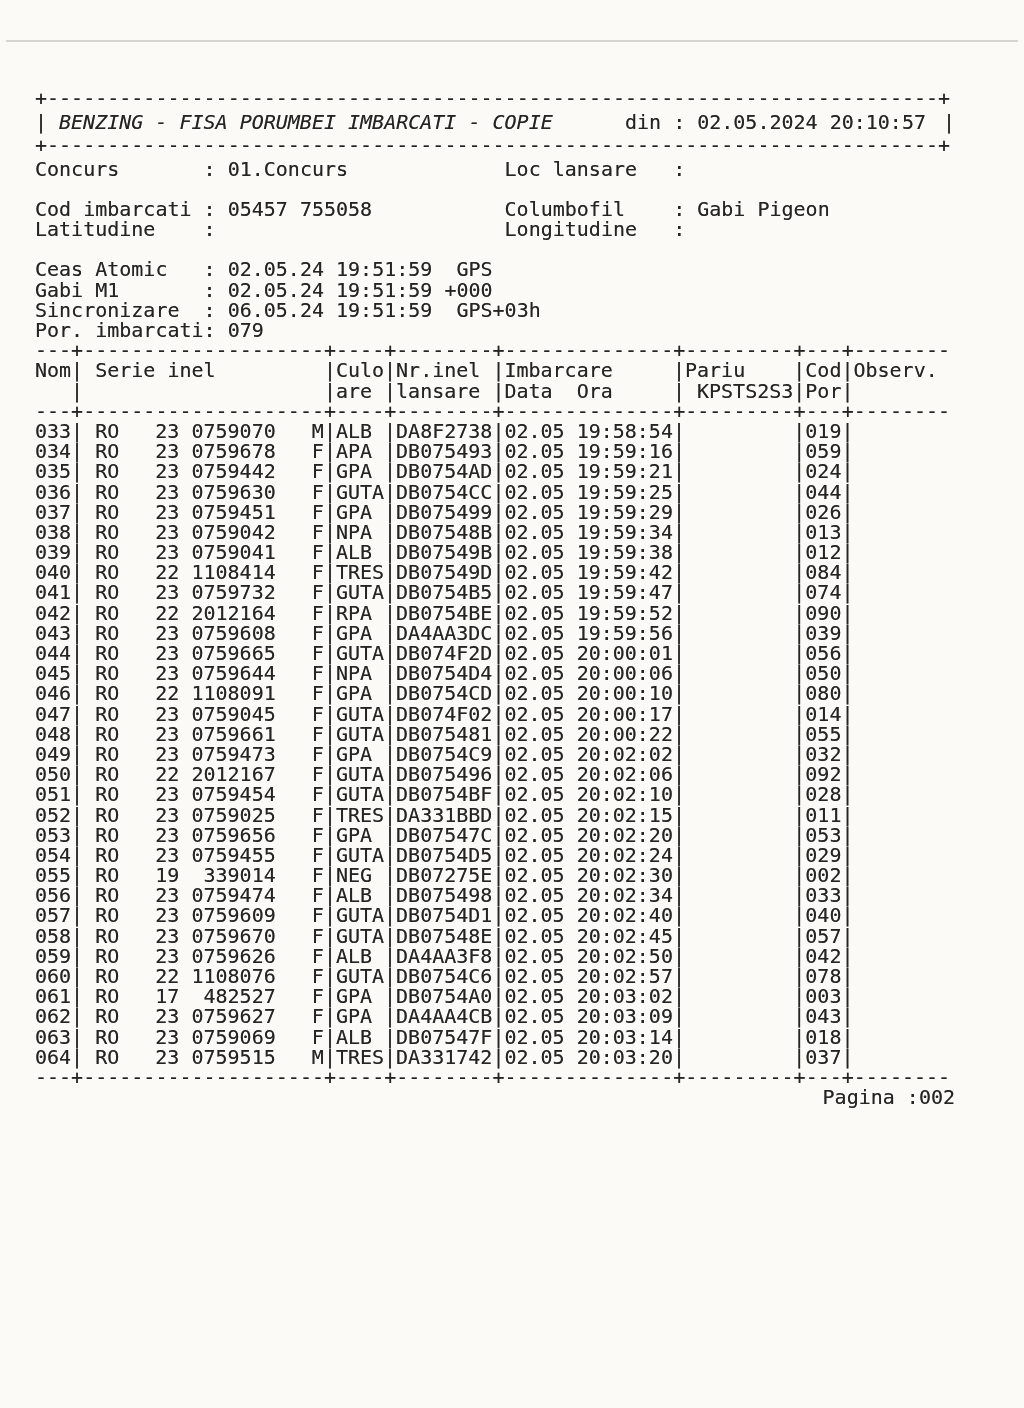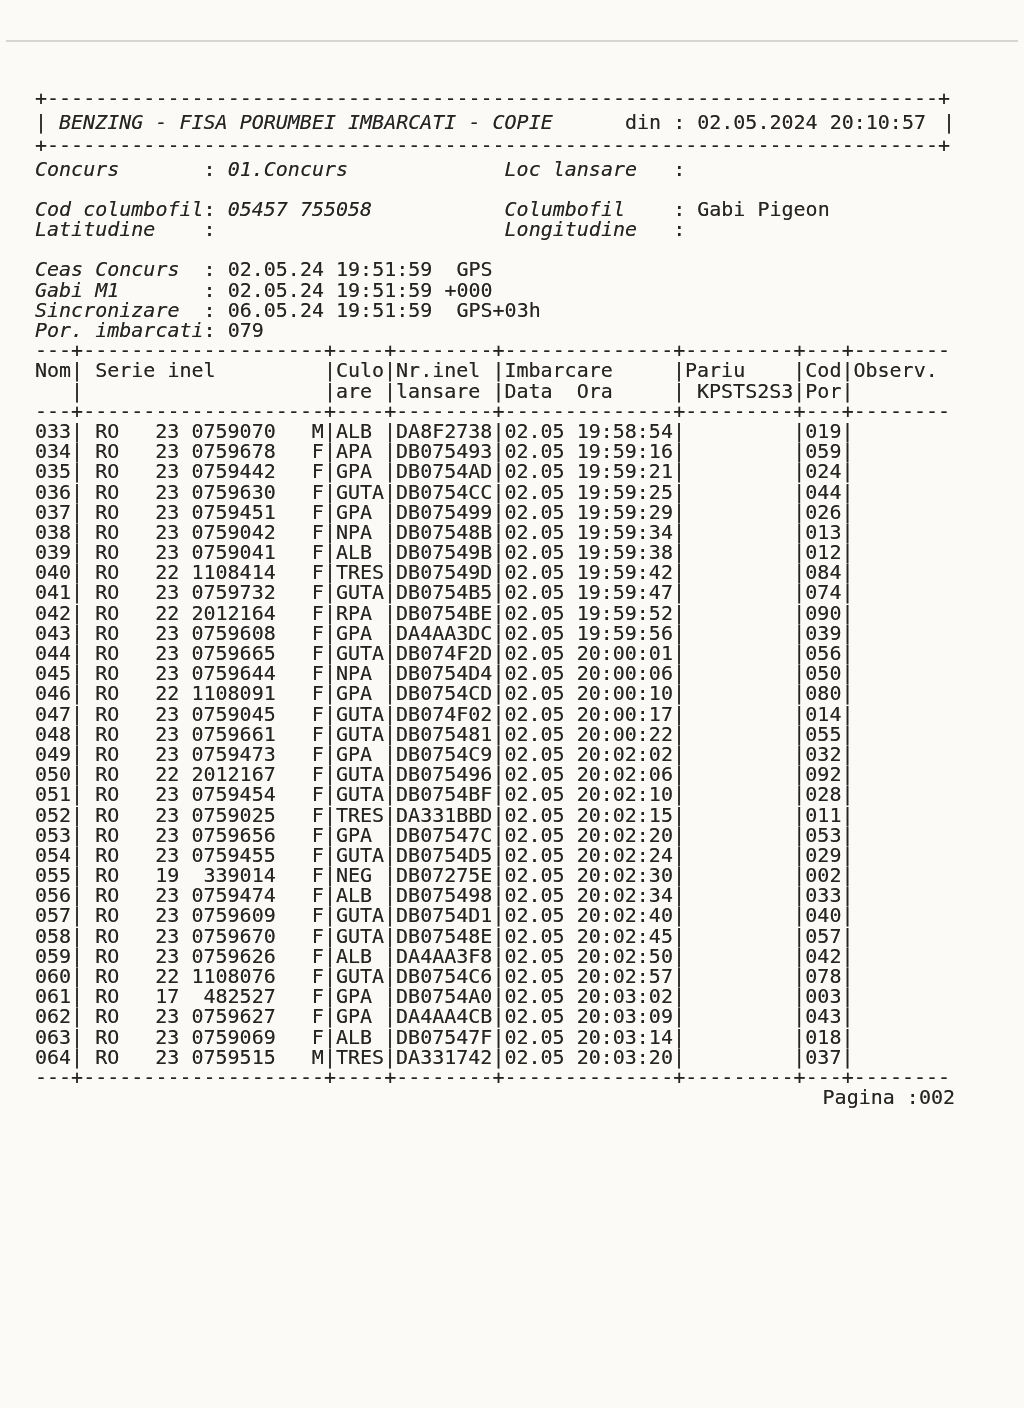--- a/index.html
+++ b/index.html
@@ -25,23 +25,23 @@
   .ln span { flex:none; white-space:pre; display:block; }
   .p   { width:12px; }          
   .pr  { margin-left:auto; }
   .pad1{ padding-left:1ch; }
   .w3  { width:3ch; }
   .w4  { width:4ch; }
   .w8  { width:8ch; }
   .w9  { width:9ch; }
   .w14 { width:14ch; }
   .w20 { width:20ch; }
-  .lbl { width:14ch;font-style:italic; }
+  .lbl { width:14ch; }
   .cln { width:2ch; }
-  .val { width:23ch;font-style:italic; }
+  .val { width:23ch; }
   .title-t { width:48ch;font-style:italic; }
   .din-l   { width:6ch; }
   .tara { width:3ch; text-align:right; }
   .an   { width:5ch; text-align:right; }
   .inel { width:8ch; text-align:right; }
   .sex  { width:4ch; text-align:right; }
   .wdata{ width:6ch; }
   .wora { width:8ch; }
   .foot-banner { margin-left:28ch; }
   .foot-label  { margin-left:auto; }
@@ -66,39 +66,39 @@
   <div class="ln">
     <span class="lbl">Concurs</span>
     <span class="cln">: </span>
     <span class="val">01.Concurs</span>
     <span class="lbl">Loc lansare</span>
     <span class="cln">: </span>
     <span></span>
   </div>
   <div class="ln"></div>
   <div class="ln">
-    <span class="lbl">Cod columbofil</span>
+    <span class="lbl">Cod imbarcati</span>
     <span class="cln">: </span>
     <span class="val">05457 755058</span>
     <span class="lbl">Columbofil</span>
     <span class="cln">: </span>
     <span>Gabi Pigeon</span>
   </div>
   <div class="ln">
     <span class="lbl">Latitudine</span>
     <span class="cln">: </span>
     <span class="val"></span>
     <span class="lbl">Longitudine</span>
     <span class="cln">: </span>
     <span></span>
   </div>
   <div class="ln"></div>
 
   <div class="ln">
-    <span class="lbl">Ceas Concurs</span>
+    <span class="lbl">Ceas Atomic</span>
     <span class="cln">: </span>
     <span>02.05.24 19:51:59  GPS</span>
   </div>
   <div class="ln">
     <span class="lbl">Gabi M1</span>
     <span class="cln">: </span>
     <span>02.05.24 19:51:59 +000</span>
   </div>
   <div class="ln">
     <span class="lbl">Sincronizare</span>

